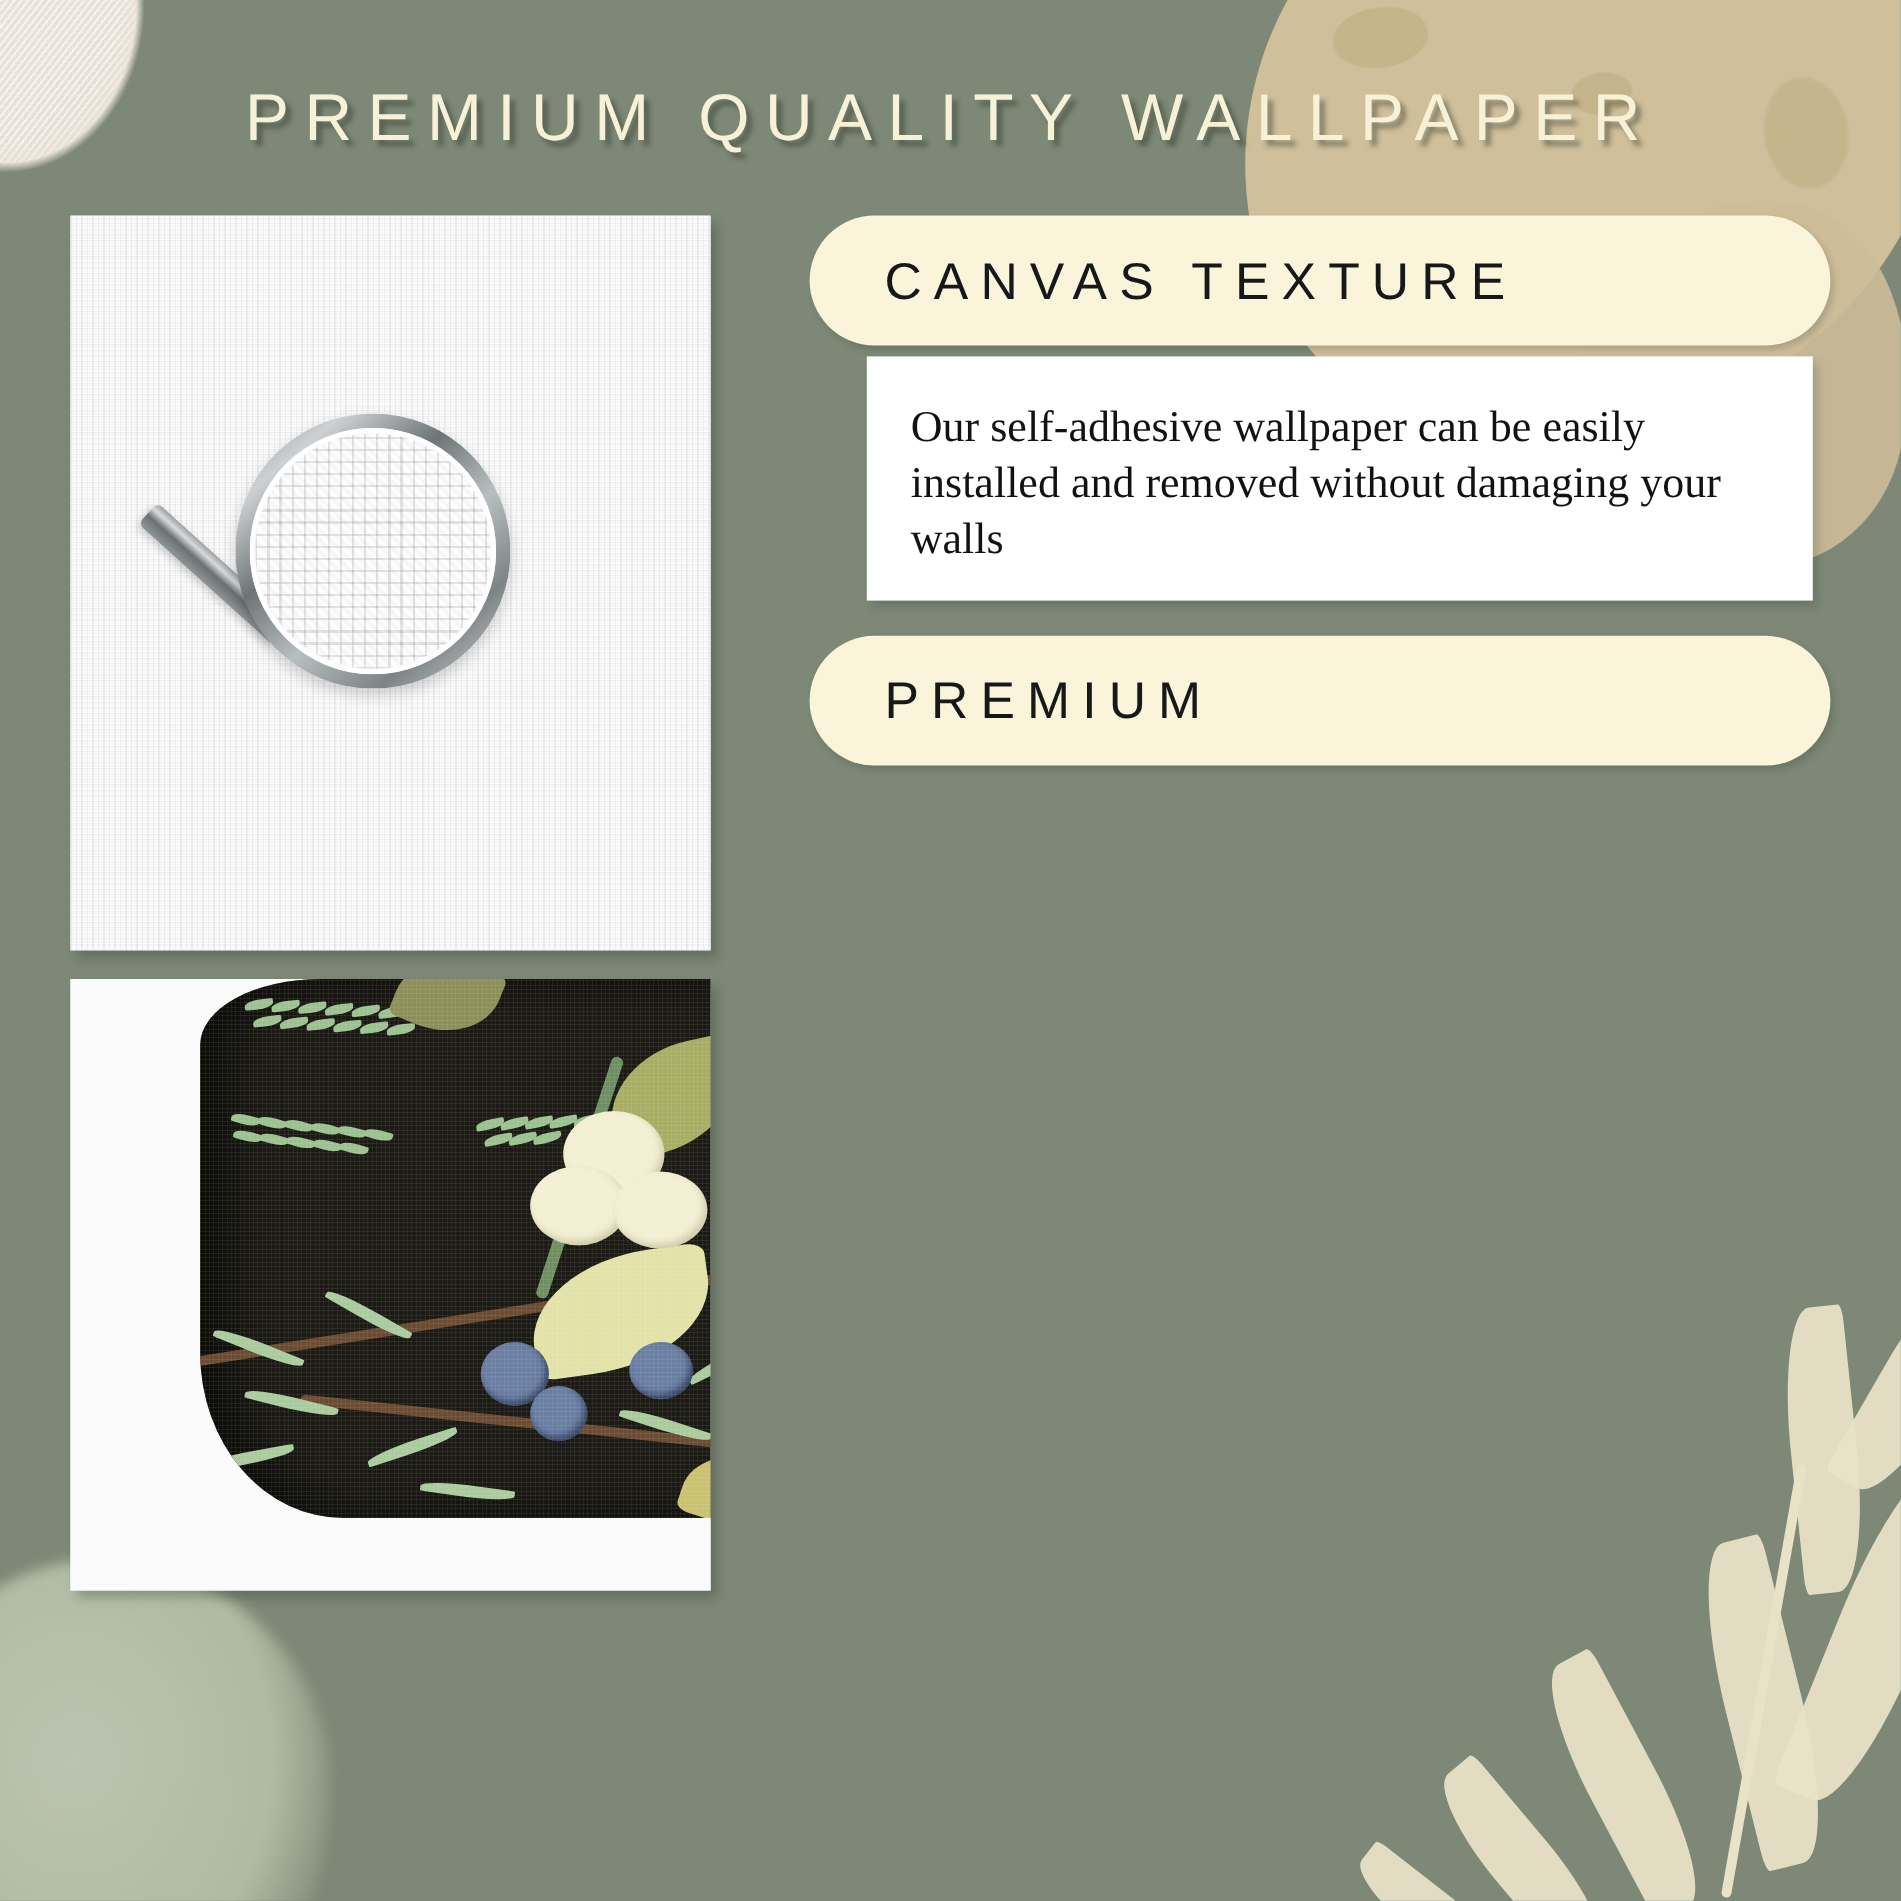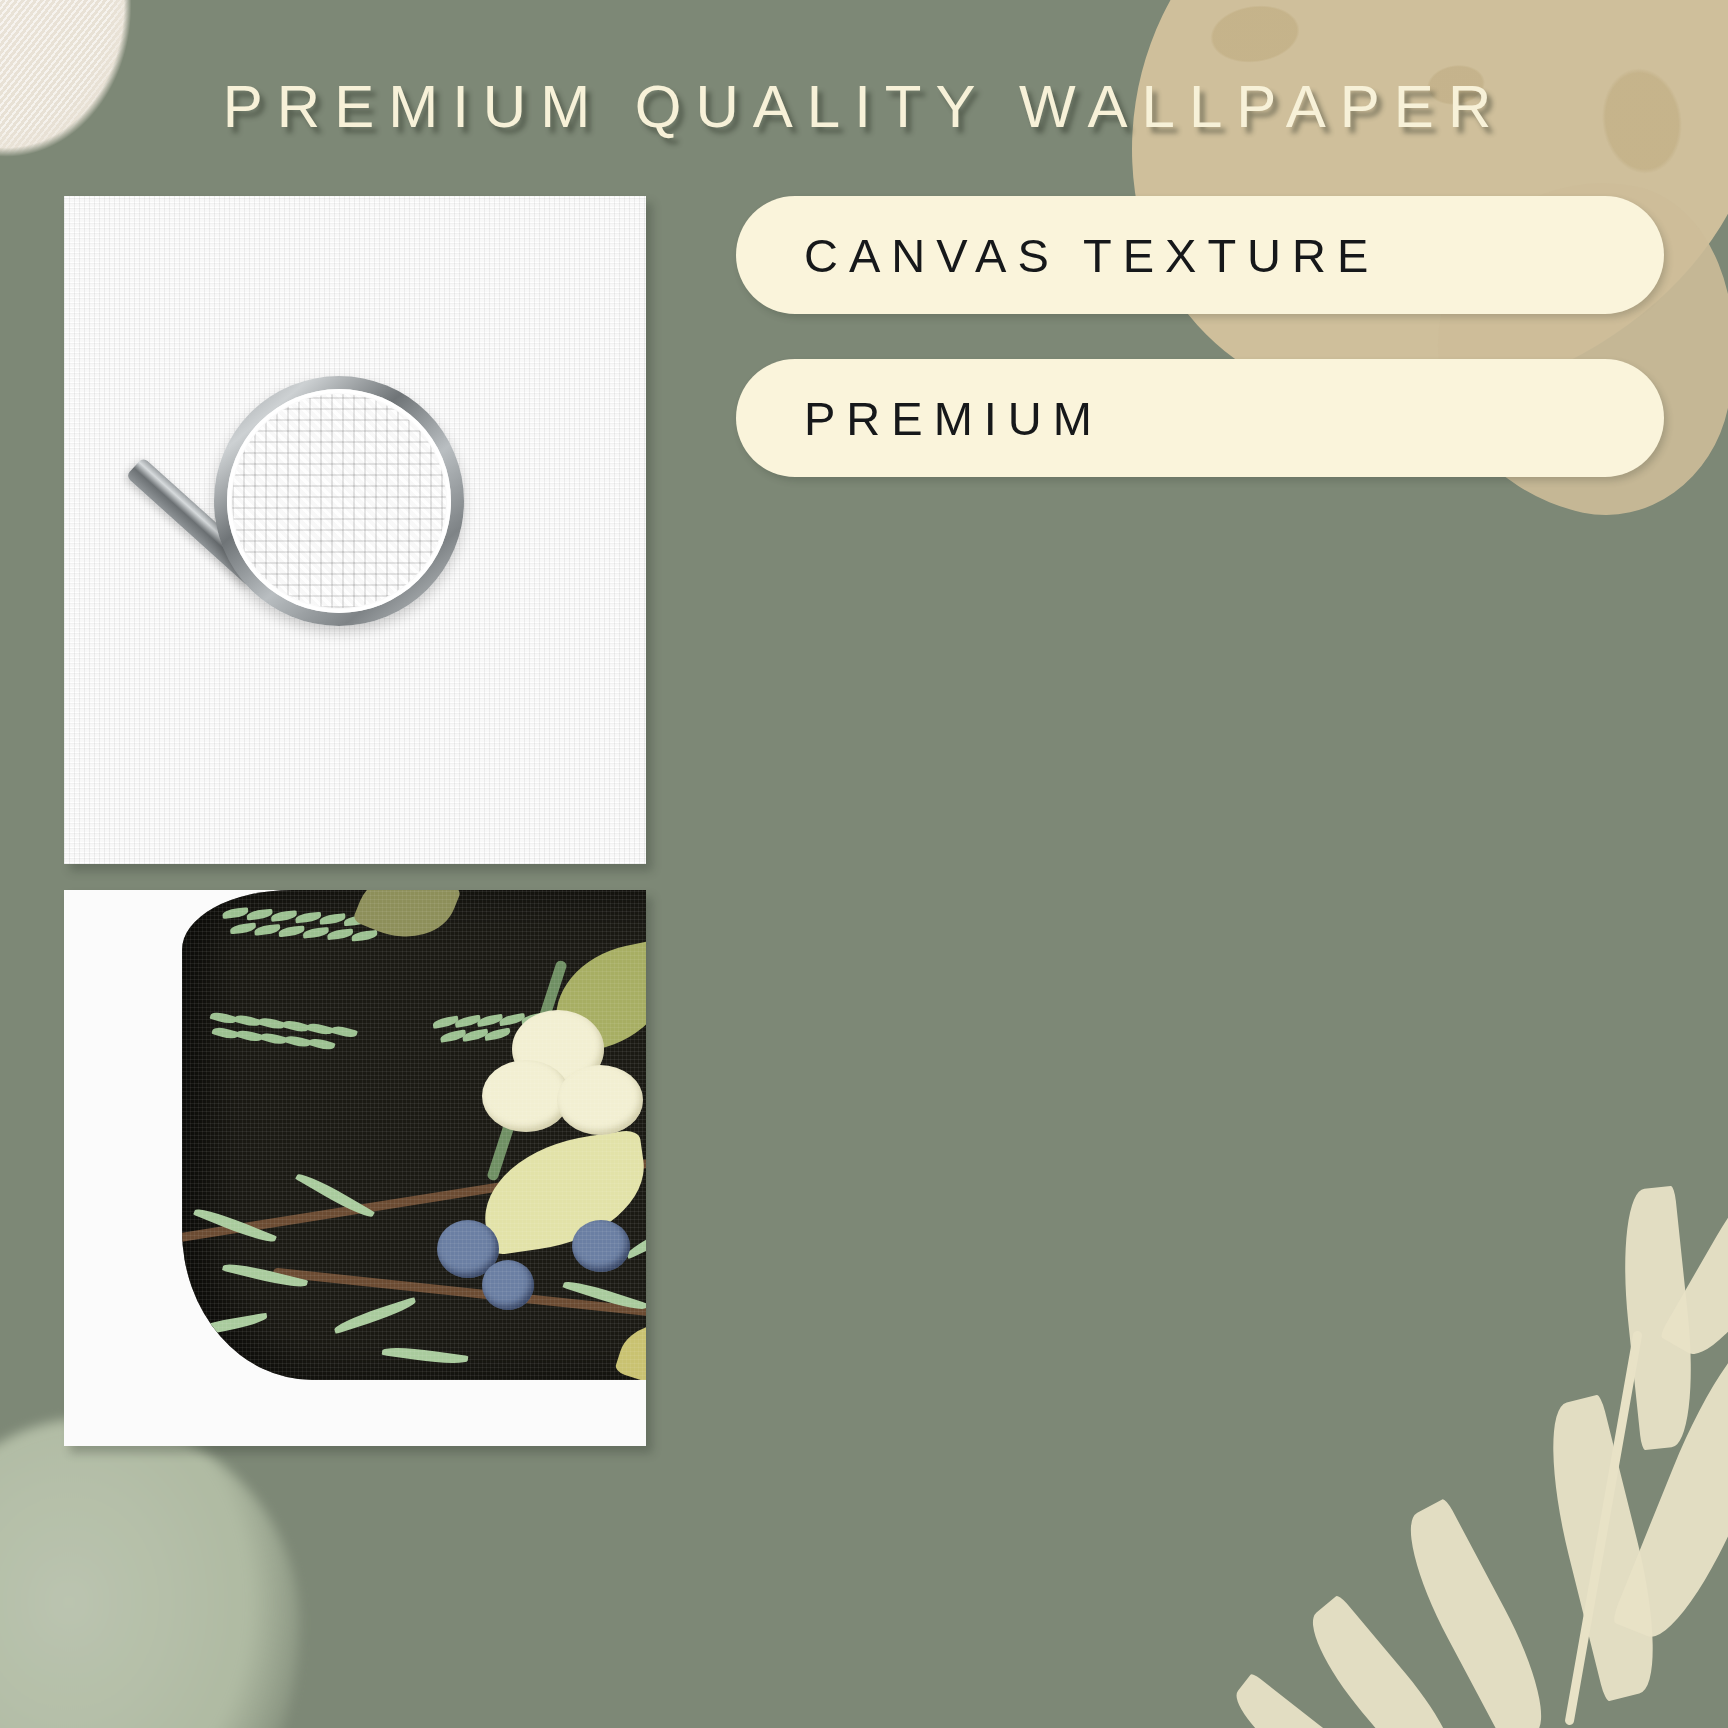--- a/index.html
+++ b/index.html
@@ -167,21 +167,21 @@
   }
   .berry{position:absolute;border-radius:50%;background:#f2efd2;box-shadow:inset -3px -4px 6px rgba(180,175,135,.55);}
   .berry.blue{background:#6b7fa3;box-shadow:inset -3px -4px 7px rgba(30,42,70,.7);}
   .bigleaf{position:absolute;background:#a7ae63;border-radius:70% 10% 70% 10%;}
   .bigleaf.pale{background:#e2e2a8;}
   .needle{position:absolute;width:86px;height:11px;background:#a9cb9d;border-radius:60% 6% 60% 6%;}
   .branch{position:absolute;height:9px;background:#6b4b32;border-radius:5px;}
 
   
   .features{position:absolute;left:736px;top:196px;width:912px;}
-  .feature{position:relative;margin-bottom:45px;}
+  .feature{position:relative;margin-bottom:32px;}
   .f-head{
     position:relative;z-index:2;
     background:#faf4db;
     border-radius:62px;
     height:118px;
     display:flex;align-items:center;
     padding-left:68px;padding-right:40px;
     box-shadow:3px 4px 7px rgba(40,48,38,.2);
     margin-right:-16px;
   }
@@ -312,20 +312,23 @@
 
 <div class="features">
 
   <div class="feature">
     <div class="f-head">
       <span class="f-head-text">CANVAS TEXTURE</span>
     </div>
   </div>
 
   <div class="feature">
+    <div class="f-body">
+      <div class="f-body-text">Our self-adhesive wallpaper can be easily installed and removed without damaging your walls</div>
+    </div>
   </div>
 
   <div class="feature">
     <div class="f-head">
       <span class="f-head-text">PREMIUM</span>
     </div>
   </div>
 
 
 </div>

